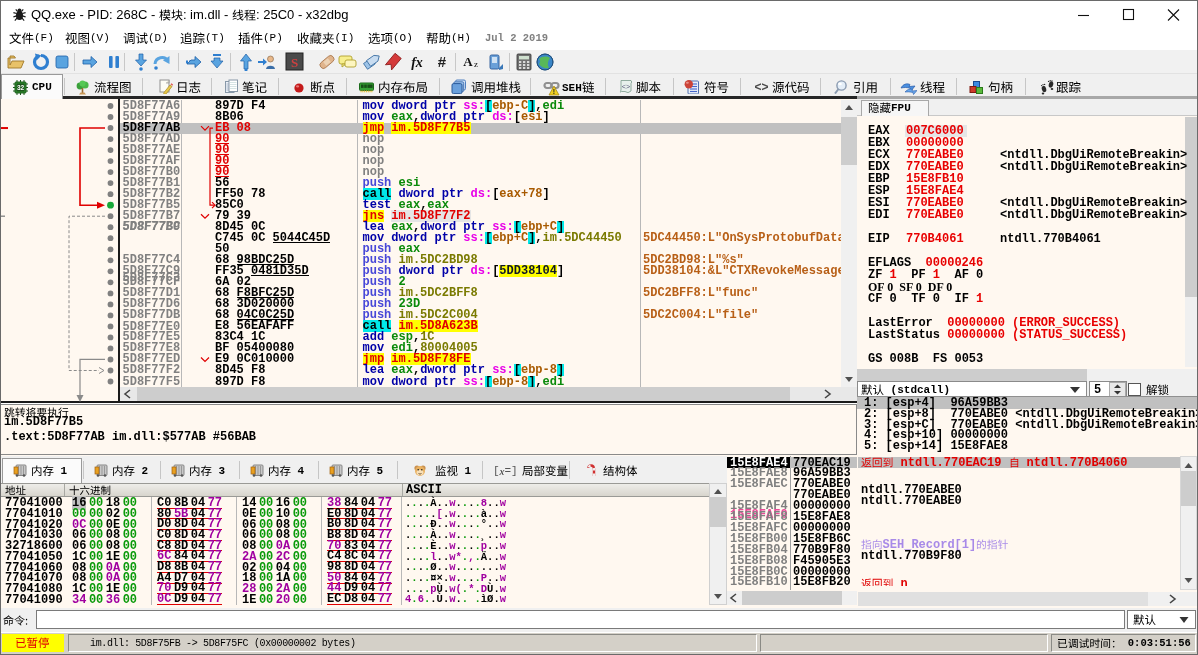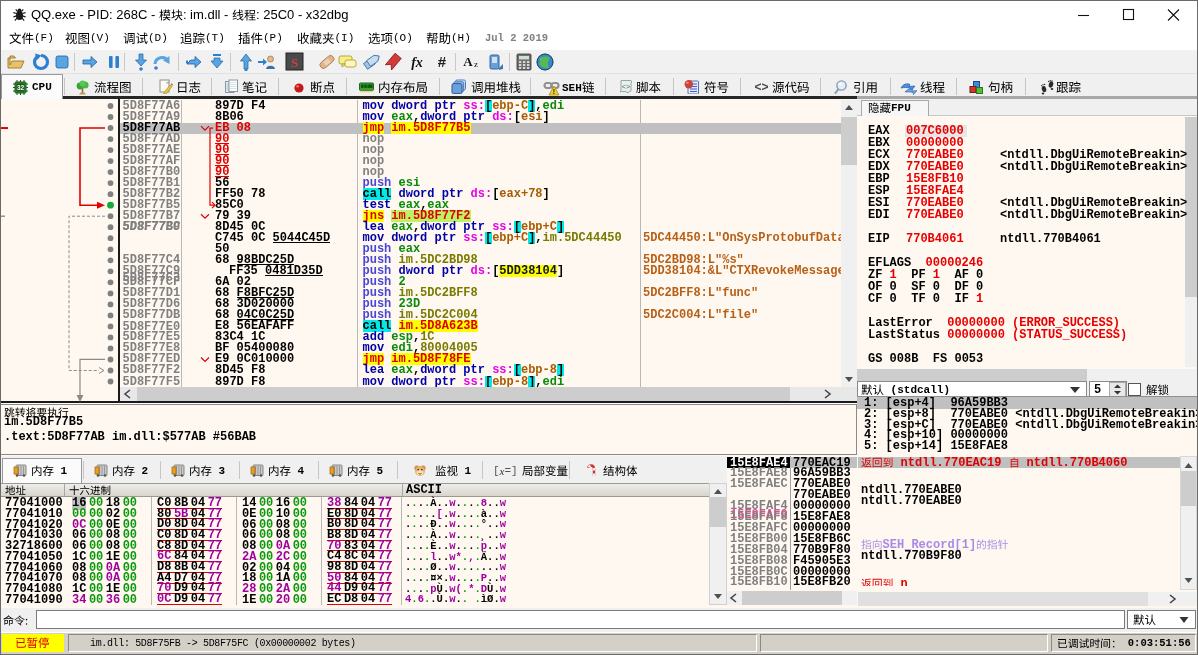--- a/index.html
+++ b/index.html
@@ -490,37 +490,37 @@
     <div class="ln" style="position:absolute;left:215px;top:78.64px;width:145px;height:11px;display:flex;align-items:center;white-space:pre;"><span>56</span></div>
     <div class="ln" style="position:absolute;left:362.5px;top:78.64px;width:279px;height:11px;display:flex;align-items:center;white-space:pre;"><span style="color:#4848d8;">push </span><span style="color:#0a8a0a;">esi</span></div>
     <div class="ln" style="position:absolute;left:122.5px;top:89.66px;width:58px;height:11px;display:flex;align-items:center;white-space:pre;"><span style="color:#808080;">5D8F77B2</span></div>
     <div class="ln" style="position:absolute;left:215px;top:89.66px;width:145px;height:11px;display:flex;align-items:center;white-space:pre;"><span>FF50 78</span></div>
     <div class="ln" style="position:absolute;left:362.5px;top:89.66px;width:279px;height:11px;display:flex;align-items:center;white-space:pre;"><span style="color:#000;background:#00e8e8;">call</span><span> </span><span style="color:#0000a8;">dword ptr </span><span style="color:#e800e8;">ds:</span><span>[</span><span style="color:#a85a00;">eax+78</span><span>]</span></div>
     <div class="ln" style="position:absolute;left:122.5px;top:100.68px;width:58px;height:11px;display:flex;align-items:center;white-space:pre;"><span style="color:#808080;">5D8F77B5</span></div>
     <div class="ln" style="position:absolute;left:215px;top:100.68px;width:145px;height:11px;display:flex;align-items:center;white-space:pre;"><span>85C0</span></div>
     <div class="ln" style="position:absolute;left:362.5px;top:100.68px;width:279px;height:11px;display:flex;align-items:center;white-space:pre;"><span style="color:#0000a8;">test </span><span style="color:#0a8a0a;">eax</span><span>,</span><span style="color:#0a8a0a;">eax</span></div>
     <div class="ln" style="position:absolute;left:122.5px;top:111.7px;width:58px;height:11px;display:flex;align-items:center;white-space:pre;"><span style="color:#808080;">5D8F77B7</span></div>
     <div class="ln" style="position:absolute;left:215px;top:111.7px;width:145px;height:11px;display:flex;align-items:center;white-space:pre;"><span>79 39</span></div>
-    <div class="ln" style="position:absolute;left:362.5px;top:111.7px;width:279px;height:11px;display:flex;align-items:center;white-space:pre;"><span style="color:#e00000;background:#ffff00;">jns</span><span> </span><span style="color:#e00000;background:#bef264;">im.5D8F77F2</span></div>
+    <div class="ln" style="position:absolute;left:362.5px;top:111.7px;width:279px;height:11px;display:flex;align-items:center;white-space:pre;"><span style="color:#e00000;background:#ffff00;">jns</span><span> </span><span style="color:#e00000;background:#e5e5e5;">im.5D8F77F2</span></div>
     <div class="ln" style="position:absolute;left:122.5px;top:122.72px;width:58px;height:11px;display:flex;align-items:center;white-space:pre;"><span style="color:#808080;">5D8F77B9</span></div>
     <div class="ln" style="position:absolute;left:215px;top:122.72px;width:145px;height:11px;display:flex;align-items:center;white-space:pre;"><span>8D45 0C</span></div>
     <div class="ln" style="position:absolute;left:362.5px;top:122.72px;width:279px;height:11px;display:flex;align-items:center;white-space:pre;"><span style="color:#0000a8;">lea </span><span style="color:#0a8a0a;">eax</span><span>,</span><span style="color:#0000a8;">dword ptr </span><span style="color:#e800e8;">ss:</span><span style="background:#00e8e8;">[</span><span style="color:#a85a00;">ebp+C</span><span style="background:#00e8e8;">]</span></div>
     <div class="ln" style="position:absolute;left:122.5px;top:123px;width:58px;height:11px;display:flex;align-items:flex-end;white-space:pre;font-style:italic;"><span style="color:#808080;">5D8F77BC</span></div>
     <div class="ln" style="position:absolute;left:215px;top:133.74px;width:145px;height:11px;display:flex;align-items:center;white-space:pre;"><span>C745 0C </span><span style="background-image:linear-gradient(currentColor,currentColor);background-repeat:no-repeat;background-size:100% 1px;background-position:0 9.8px;">5044C45D</span></div>
     <div class="ln" style="position:absolute;left:362.5px;top:133.74px;width:279px;height:11px;display:flex;align-items:center;white-space:pre;"><span style="color:#0000a8;">mov </span><span style="color:#0000a8;">dword ptr </span><span style="color:#e800e8;">ss:</span><span style="background:#00e8e8;">[</span><span style="color:#a85a00;">ebp+C</span><span style="background:#00e8e8;">]</span><span>,</span><span style="color:#7a7a00;">im.5DC44450</span></div>
     <div class="ln" style="position:absolute;left:643px;top:133.74px;width:198px;height:11px;display:flex;align-items:center;white-space:pre;"><span style="color:#b85f16;">5DC44450:L"OnSysProtobufDataC</span></div>
     <div class="ln" style="position:absolute;left:122.5px;top:141px;width:58px;height:11px;display:flex;align-items:center;white-space:pre;margin-top:32px;"><span style="color:#808080;">5D8F77C3</span></div>
     <div class="ln" style="position:absolute;left:215px;top:144.76px;width:145px;height:11px;display:flex;align-items:center;white-space:pre;"><span>50</span></div>
     <div class="ln" style="position:absolute;left:362.5px;top:144.76px;width:279px;height:11px;display:flex;align-items:center;white-space:pre;"><span style="color:#4848d8;">push </span><span style="color:#0a8a0a;">eax</span></div>
     <div class="ln" style="position:absolute;left:122.5px;top:155.78px;width:58px;height:11px;display:flex;align-items:center;white-space:pre;"><span style="color:#808080;">5D8F77C4</span></div>
     <div class="ln" style="position:absolute;left:215px;top:155.78px;width:145px;height:11px;display:flex;align-items:center;white-space:pre;"><span>68 </span><span style="background-image:linear-gradient(currentColor,currentColor);background-repeat:no-repeat;background-size:100% 1px;background-position:0 9.8px;">98BDC25D</span></div>
     <div class="ln" style="position:absolute;left:362.5px;top:155.78px;width:279px;height:11px;display:flex;align-items:center;white-space:pre;"><span style="color:#4848d8;">push </span><span style="color:#7a7a00;">im.5DC2BD98</span></div>
     <div class="ln" style="position:absolute;left:643px;top:155.78px;width:198px;height:11px;display:flex;align-items:center;white-space:pre;"><span style="color:#b85f16;">5DC2BD98:L"%s"</span></div>
     <div class="ln" style="position:absolute;left:122.5px;top:166.8px;width:58px;height:11px;display:flex;align-items:center;white-space:pre;"><span style="color:#808080;">5D8F77C9</span></div>
-    <div class="ln" style="position:absolute;left:215px;top:166.8px;width:145px;height:11px;display:flex;align-items:center;white-space:pre;margin-left:14px;"><span>FF35 </span><span style="background-image:linear-gradient(currentColor,currentColor);background-repeat:no-repeat;background-size:100% 1px;background-position:0 9.8px;">0481D35D</span></div>
+    <div class="ln" style="position:absolute;left:215px;top:166.8px;width:145px;height:11px;display:flex;align-items:center;white-space:pre;"><span>FF35 </span><span style="background-image:linear-gradient(currentColor,currentColor);background-repeat:no-repeat;background-size:100% 1px;background-position:0 9.8px;">0481D35D</span></div>
     <div class="ln" style="position:absolute;left:362.5px;top:166.8px;width:279px;height:11px;display:flex;align-items:center;white-space:pre;"><span style="color:#4848d8;">push </span><span style="color:#0000a8;">dword ptr </span><span style="color:#e800e8;">ds:</span><span>[</span><span style="color:#0f172a;background:#ffff00;">5DD38104</span><span>]</span></div>
     <div class="ln" style="position:absolute;left:643px;top:166.8px;width:198px;height:11px;display:flex;align-items:center;white-space:pre;"><span style="color:#b85f16;">5DD38104:&amp;L"CTXRevokeMessageS</span></div>
     <div class="ln" style="position:absolute;left:122.5px;top:177.82px;width:58px;height:11px;display:flex;align-items:center;white-space:pre;"><span style="color:#808080;">5D8F77CF</span></div>
     <div class="ln" style="position:absolute;left:215px;top:177.82px;width:145px;height:11px;display:flex;align-items:center;white-space:pre;"><span>6A 02</span></div>
     <div class="ln" style="position:absolute;left:362.5px;top:177.82px;width:279px;height:11px;display:flex;align-items:center;white-space:pre;"><span style="color:#4848d8;">push </span><span style="color:#0a8a0a;">2</span></div>
     <div class="ln" style="position:absolute;left:122.5px;top:188.84px;width:58px;height:11px;display:flex;align-items:center;white-space:pre;"><span style="color:#808080;">5D8F77D1</span></div>
     <div class="ln" style="position:absolute;left:215px;top:188.84px;width:145px;height:11px;display:flex;align-items:center;white-space:pre;"><span>68 </span><span style="background-image:linear-gradient(currentColor,currentColor);background-repeat:no-repeat;background-size:100% 1px;background-position:0 9.8px;">F8BFC25D</span></div>
     <div class="ln" style="position:absolute;left:362.5px;top:188.84px;width:279px;height:11px;display:flex;align-items:center;white-space:pre;"><span style="color:#4848d8;">push </span><span style="color:#7a7a00;">im.5DC2BFF8</span></div>
     <div class="ln" style="position:absolute;left:643px;top:188.84px;width:198px;height:11px;display:flex;align-items:center;white-space:pre;"><span style="color:#b85f16;">5DC2BFF8:L"func"</span></div>
     <div class="ln" style="position:absolute;left:122.5px;top:199.86px;width:58px;height:11px;display:flex;align-items:center;white-space:pre;"><span style="color:#808080;">5D8F77D6</span></div>
@@ -598,21 +598,21 @@
 <div class="ln" style="position:absolute;left:906px;top:197.06px;width:90px;height:12px;display:flex;align-items:center;white-space:pre;"><span style="color:#e80000;">770EABE0</span></div>
 <div class="ln" style="position:absolute;left:1000px;top:197.06px;width:206px;height:12px;display:flex;align-items:center;white-space:pre;"><span style="color:#000;">&lt;ntdll.DbgUiRemoteBreakin&gt;</span></div>
 <div class="ln" style="position:absolute;left:868px;top:209.07px;width:330px;height:12px;display:flex;align-items:center;white-space:pre;"><span style="color:#000;">EDI </span></div>
 <div class="ln" style="position:absolute;left:906px;top:209.07px;width:90px;height:12px;display:flex;align-items:center;white-space:pre;"><span style="color:#e80000;">770EABE0</span></div>
 <div class="ln" style="position:absolute;left:1000px;top:209.07px;width:206px;height:12px;display:flex;align-items:center;white-space:pre;"><span style="color:#000;">&lt;ntdll.DbgUiRemoteBreakin&gt;</span></div>
 <div class="ln" style="position:absolute;left:868px;top:233.09px;width:330px;height:12px;display:flex;align-items:center;white-space:pre;"><span style="color:#000;">EIP </span></div>
 <div class="ln" style="position:absolute;left:906px;top:233.09px;width:90px;height:12px;display:flex;align-items:center;white-space:pre;"><span style="color:#e80000;">770B4061</span></div>
 <div class="ln" style="position:absolute;left:1000px;top:233.09px;width:206px;height:12px;display:flex;align-items:center;white-space:pre;"><span style="color:#000;">ntdll.770B4061</span></div>
 <div class="ln" style="position:absolute;left:868px;top:257.11px;width:330px;height:12px;display:flex;align-items:center;white-space:pre;"><span>EFLAGS  </span><span style="color:#e80000;">00000246</span></div>
 <div class="ln" style="position:absolute;left:868px;top:269.12px;width:330px;height:12px;display:flex;align-items:center;white-space:pre;"><span>ZF </span><span style="color:#e80000;">1</span><span>  PF </span><span style="color:#e80000;">1</span><span>  AF </span><span>0</span></div>
-<div class="ln" style="position:absolute;left:868px;top:281.13px;width:330px;height:12px;display:flex;align-items:center;white-space:pre;"><span>OF </span><span>0</span><span>  SF </span><span>0</span><span>  DF </span><span>0</span></div>
+<div class="ln" style="position:absolute;left:868px;top:281.13px;width:330px;height:12px;display:flex;align-items:center;white-space:pre;font-family:Liberation Serif, serif;"><span>OF </span><span>0</span><span>  SF </span><span>0</span><span>  DF </span><span>0</span></div>
 <div class="ln" style="position:absolute;left:868px;top:293.14px;width:330px;height:12px;display:flex;align-items:center;white-space:pre;"><span>CF </span><span>0</span><span>  TF </span><span>0</span><span>  IF </span><span style="color:#e80000;">1</span></div>
 <div class="ln" style="position:absolute;left:868px;top:317.16px;width:330px;height:12px;display:flex;align-items:center;white-space:pre;"><span>LastError  </span><span style="color:#e80000;">00000000 (ERROR_SUCCESS)</span></div>
 <div class="ln" style="position:absolute;left:868px;top:329.17px;width:330px;height:12px;display:flex;align-items:center;white-space:pre;"><span>LastStatus </span><span style="color:#e80000;">00000000 (STATUS_SUCCESS)</span></div>
 <div class="ln" style="position:absolute;left:868px;top:353.19px;width:330px;height:12px;display:flex;align-items:center;white-space:pre;"><span>GS </span><span>008B</span><span>  FS </span><span>0053</span></div>
 <div style="position:absolute;left:857px;top:369px;width:341px;height:12px;background:#f0f0f0;"></div>
 <div style="position:absolute;left:857px;top:369px;width:230px;height:12px;background:#cdcdcd;"></div>
 <div style="position:absolute;left:857px;top:381px;width:341px;height:17px;background:#f0f0f0;"></div>
 <div style="position:absolute;left:857px;top:381px;width:230px;height:17px;background:#fff;border:1px solid #8a8a8a;"></div>
 <div style="position:absolute;left:861px;top:383px;width:160px;height:13px;display:flex;align-items:center;white-space:pre;"><svg style="flex:none;" width="23.0" height="11.5" viewBox="0 -880 2000 1000" fill="#000">
       <use href="#g47" x="0"></use>

